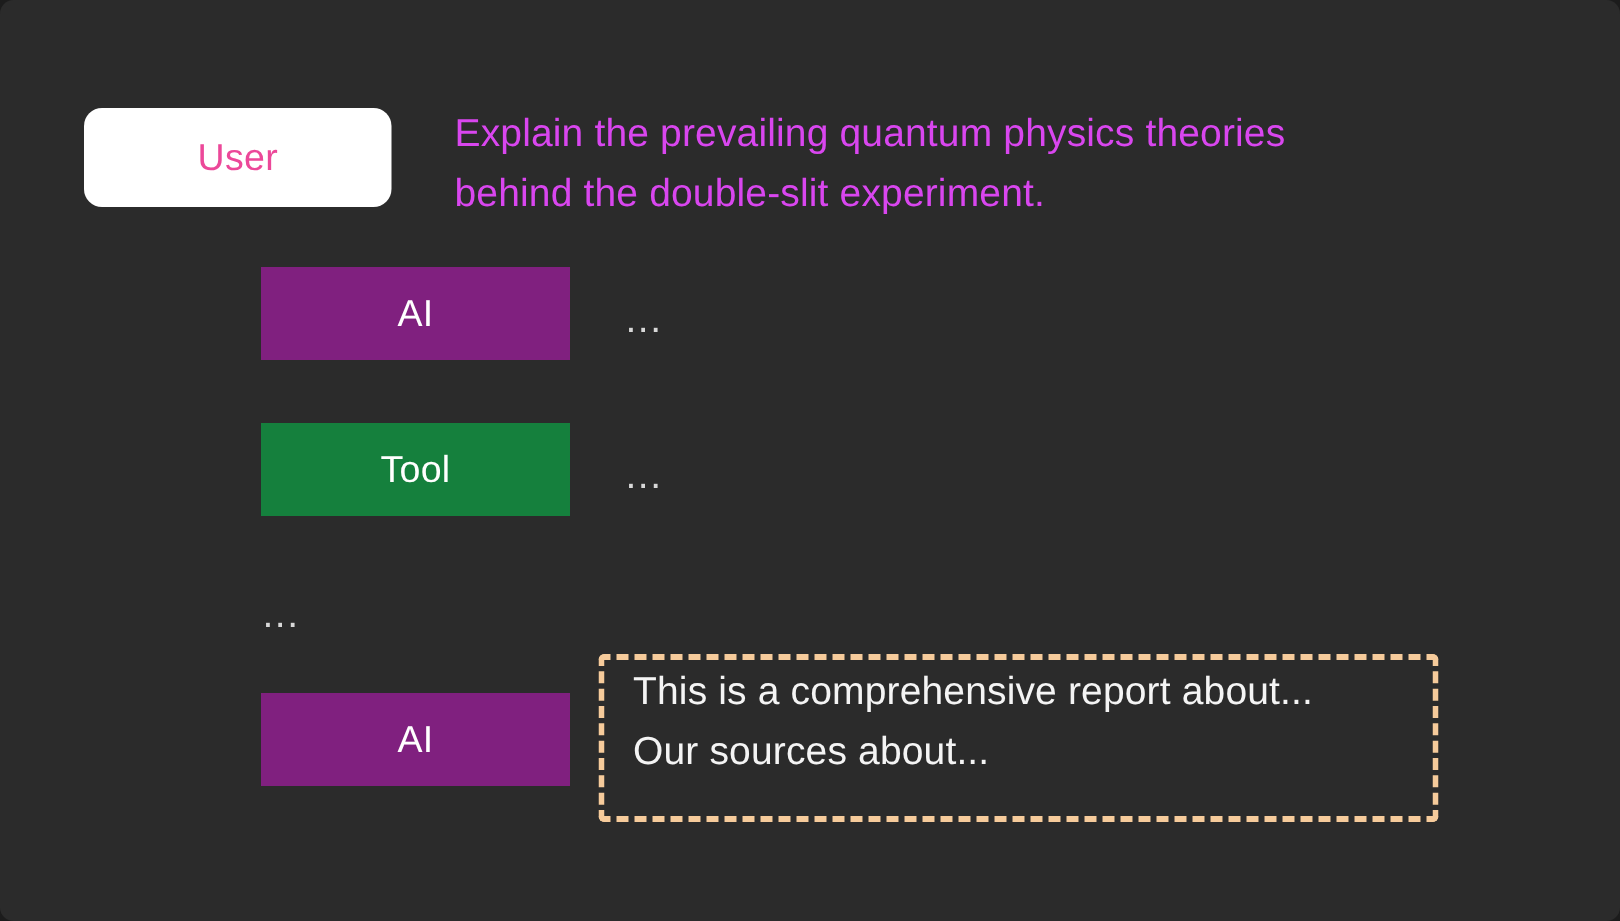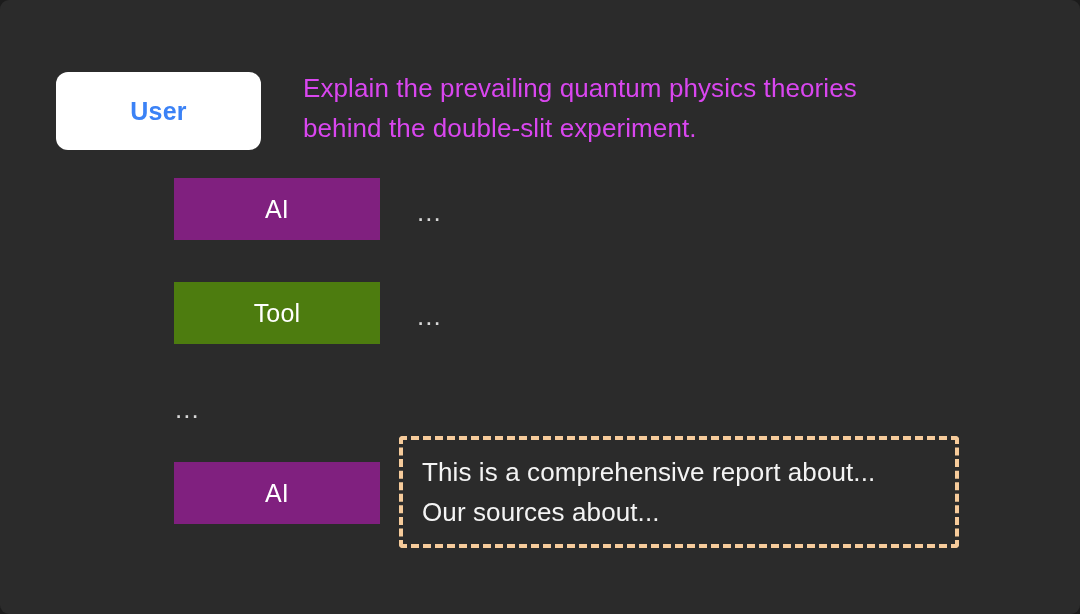--- a/index.html
+++ b/index.html
@@ -33,42 +33,41 @@
     font-weight: 400;
     letter-spacing: 0.2px;
     line-height: 1;
     user-select: none;
   }
 
   .badge-user {
     left: 56px;
     top: 72px;
     width: 205px;
-    height: 78px;
+    height: 66px;
     background: #ffffff;
-    color: #3b82f6;
+    color: #ec4899;
     border-radius: 12px;
-    font-weight: bold;
   }
 
   .badge-ai-1 {
     left: 174px;
     top: 178px;
     width: 206px;
     height: 62px;
     background: #80207f;
     color: #ffffff;
   }
 
   .badge-tool {
     left: 174px;
     top: 282px;
     width: 206px;
     height: 62px;
-    background: #4d7c0f;
+    background: #15803d;
     color: #ffffff;
   }
 
   .badge-ai-2 {
     left: 174px;
     top: 462px;
     width: 206px;
     height: 62px;
     background: #80207f;
     color: #ffffff;
@@ -108,21 +107,21 @@
     position: absolute;
     left: 399px;
     top: 436px;
     width: 560px;
     height: 112px;
     box-sizing: border-box;
     border: 4px dashed #f6cb9b;
     border-radius: 4px;
     display: flex;
     flex-direction: column;
-    justify-content: center;
+    justify-content: flex-start;
     padding-left: 19px;
   }
 
   .report-line {
     color: #f4f4f4;
     font-size: 26px;
     line-height: 40px;
     letter-spacing: 0.1px;
     white-space: nowrap;
   }

